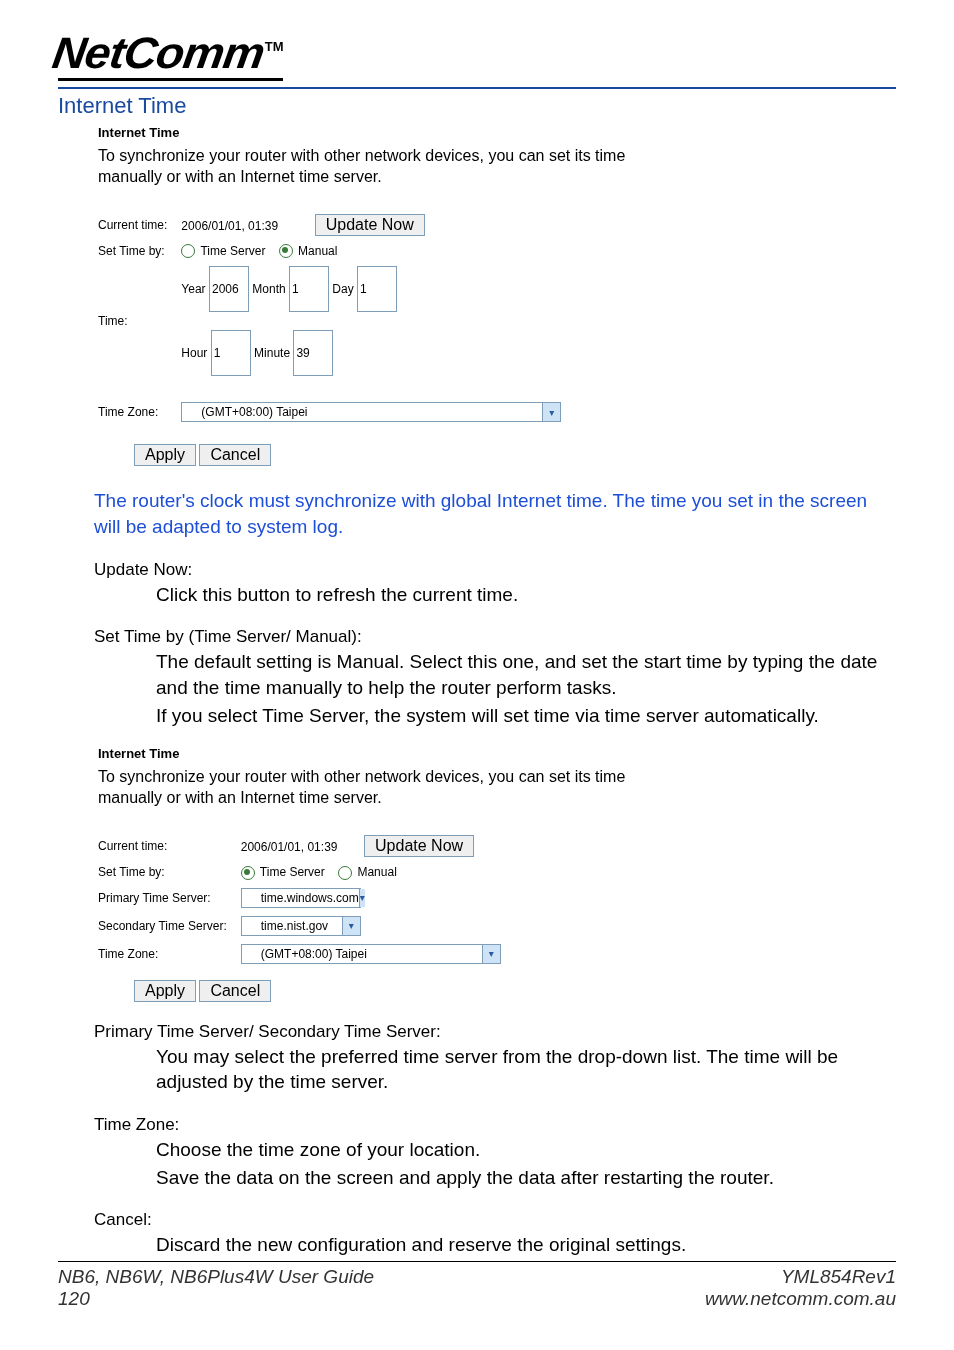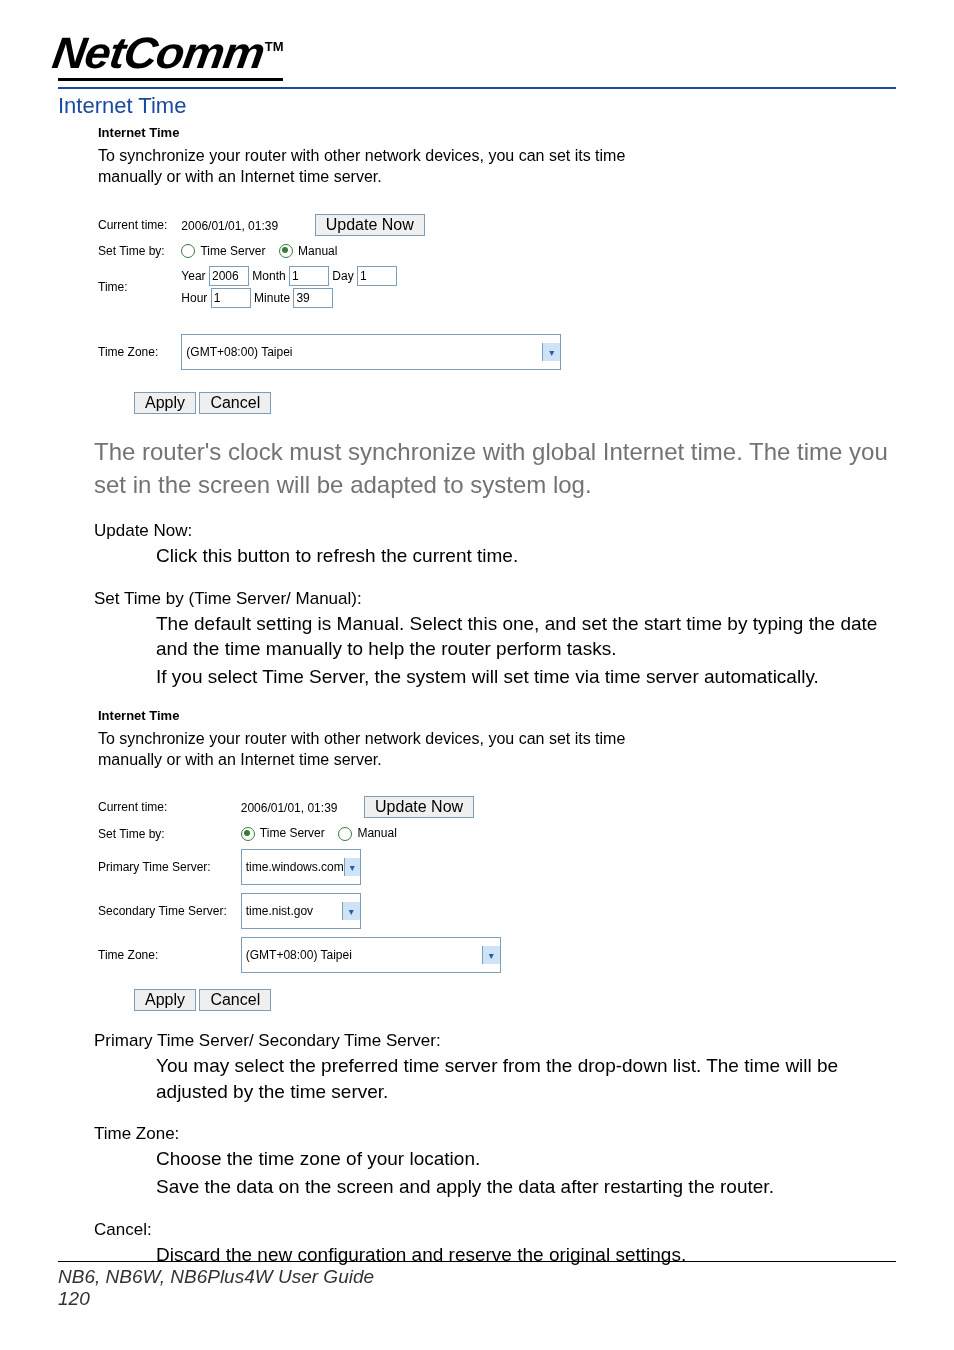--- a/index.html
+++ b/index.html
@@ -45,21 +45,21 @@
   }
   .shot .shot-title { font-weight: 700; margin-bottom: 6px; font-size: 13px; }
   .shot .shot-desc { font-size: 16px; line-height: 1.3; max-width: 560px; margin-bottom: 22px; }
   .shot table { border-collapse: collapse; }
   .shot td { padding: 4px 6px 4px 0; vertical-align: middle; font-size: 12px; }
   .shot td.lbl { padding-right: 14px; white-space: nowrap; }
   .shot input[type=text] {
     font-family: Verdana, Geneva, sans-serif;
     font-size: 12px;
     border: 1px solid #7e9db9;
-    padding: 1px 2px;
+    padding: 14px 2px;
     height: 16px;
     box-sizing: content-box;
   }
   .btn {
     display:inline-block;
     border:1px solid #7e9db9;
     background:#efefef;
     font-family: Verdana, Geneva, sans-serif;
     font-size:16px;
     padding:1px 10px;
@@ -80,42 +80,42 @@
     left:2px;top:2px;width:6px;height:6px;
     background:#3a7a3a;border-radius:50%;
   }
   .select {
     display:inline-flex;
     align-items:center;
     justify-content:space-between;
     border:1px solid #7e9db9;
     background:#fff;
     font-size:12px;
-    height:36px;
+    height:20px;
     box-sizing:border-box;
-    padding:0 0 0 4px;
+    padding:0 0 0 19px;
   }
   .select .arrow{
     display:inline-flex;
     align-items:center;
     justify-content:center;
     width:17px;height:18px;
     background:#cfe3f7;
     border-left:1px solid #7e9db9;
     color:#2a5aa0;
     font-size:10px;
   }
   .btn-row { margin-top:18px;padding-left:36px; }
   
   .body-text {
     font-family: "Helvetica Neue", Arial, sans-serif;
-    font-size: 24px;
+    font-size: 19px;
     line-height: 1.35;
     margin: 22px 0 0 36px;
-    color:#737373;
+    color:#1d4ed8;
     font-weight:300;
   }
   .field-label {
     font-family: "Helvetica Neue", Arial, sans-serif;
     font-size: 17px;
     font-weight:400;
     margin: 20px 0 0 36px;
   }
   .field-desc {
     font-family: "Helvetica Neue", Arial, sans-serif;
@@ -179,21 +179,21 @@
         <td class="lbl" style="vertical-align:middle;">Time:</td>
         <td>
           <div>
             <span>Year</span>
             <input type="text" style="width: 34px;" value="2006">
             <span>Month</span>
             <input type="text" style="width: 34px;" value="1">
             <span>Day</span>
             <input type="text" style="width: 34px;" value="1">
           </div>
-          <div style="margin-top:2px;">
+          <div style="margin-top:18px;">
             <span>Hour</span>
             <input type="text" style="width: 34px;" value="1">
             <span>Minute</span>
             <input type="text" style="width: 34px;" value="39">
           </div>
         </td>
       </tr>
       <tr>
             <td colspan="2" style="height:10px"></td>
           </tr>
@@ -292,14 +292,18 @@
   <div class="field-desc">Discard the new configuration and reserve the original settings.</div>
 </div>
 
 <div class="footer">
   <div class="footer-rule"></div>
   <div class="footer-row">
     <div>
       <div>NB6, NB6W, NB6Plus4W User Guide</div>
       <div>120</div>
     </div>
+    <div style="text-align:right;">
+      <div>YML854Rev1</div>
+      <div>www.netcomm.com.au</div>
+    </div>
   </div>
 </div>
 
 </body></html>

